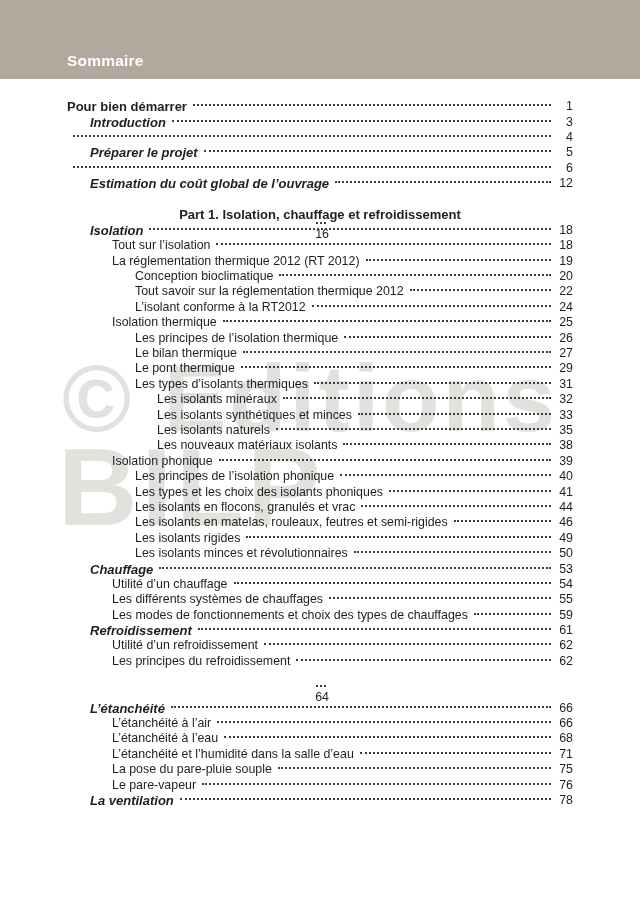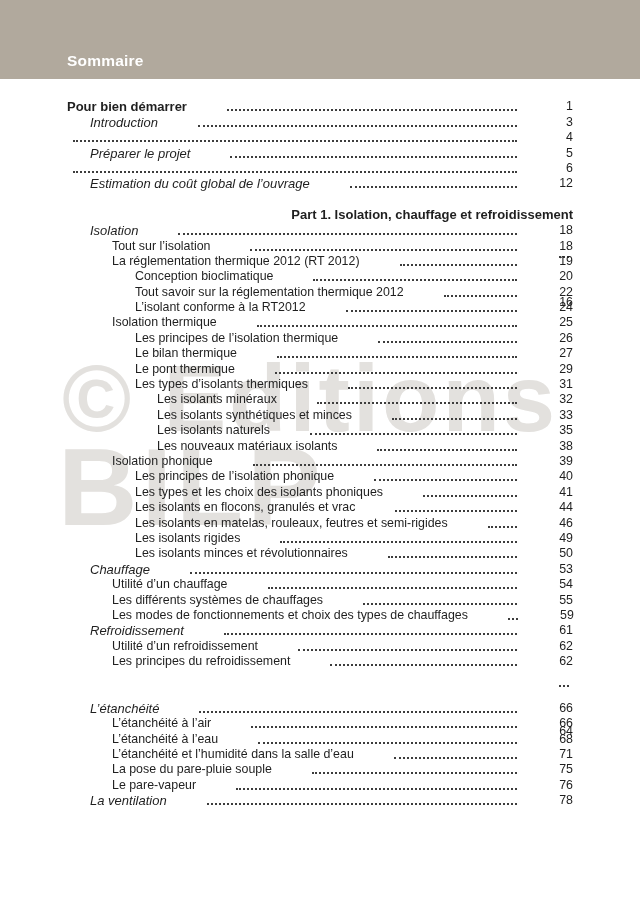--- a/index.html
+++ b/index.html
@@ -52,31 +52,30 @@
     position: absolute;
     z-index: 1;
     top: 65px;
     left: 67px;
     width: 506px;
     padding-top: 34px;
     box-sizing: border-box;
   }
   .row {
     display: flex;
-    align-items: flex-end;
+    align-items: center;
     height: 15.4px;
     color: #1f1f1f;
     font-size: 12.4px;
     line-height: 15px;
-    gap: 34px;
   }
   .row.gap { margin-top: 16px; flex-direction: column; }
   .row .label { white-space: nowrap; }
   .row.lvl0 .label { padding-left: 0;   font-weight: bold; font-size: 13px; }
-  .row.lvl1 .label { padding-left: 23px; font-weight: normal; font-style: italic; font-size: 13px; }
+  .row.lvl1 .label { padding-left: 23px; font-weight: bold; font-style: italic; font-size: 13px; }
   .row.lvl2 .label { padding-left: 45px; }
   .row.lvl3 .label { padding-left: 68px; }
   .row.lvl4 .label { padding-left: 90px; }
   .row .leader {
     flex: 1 1 auto;
     border-bottom: 2px dotted #3d3d3d;
     margin: 0 4px 3px 6px;
     min-width: 10px;
   }
   .row .page-num {

